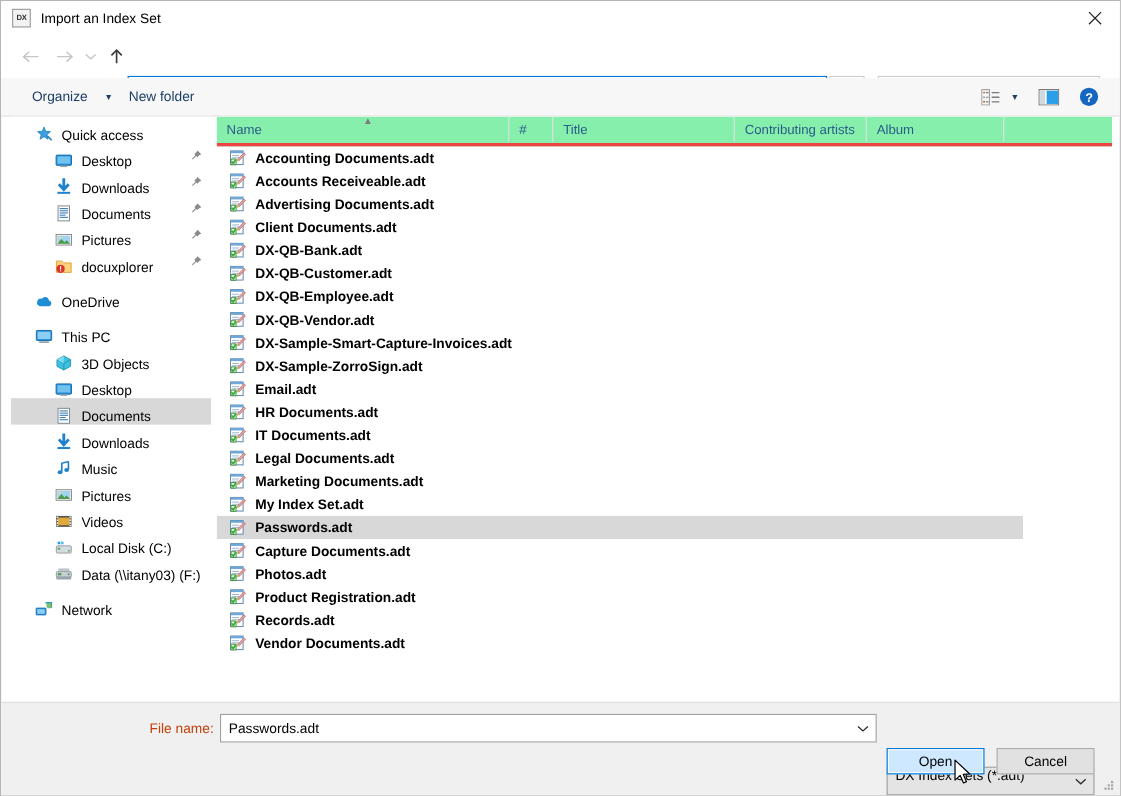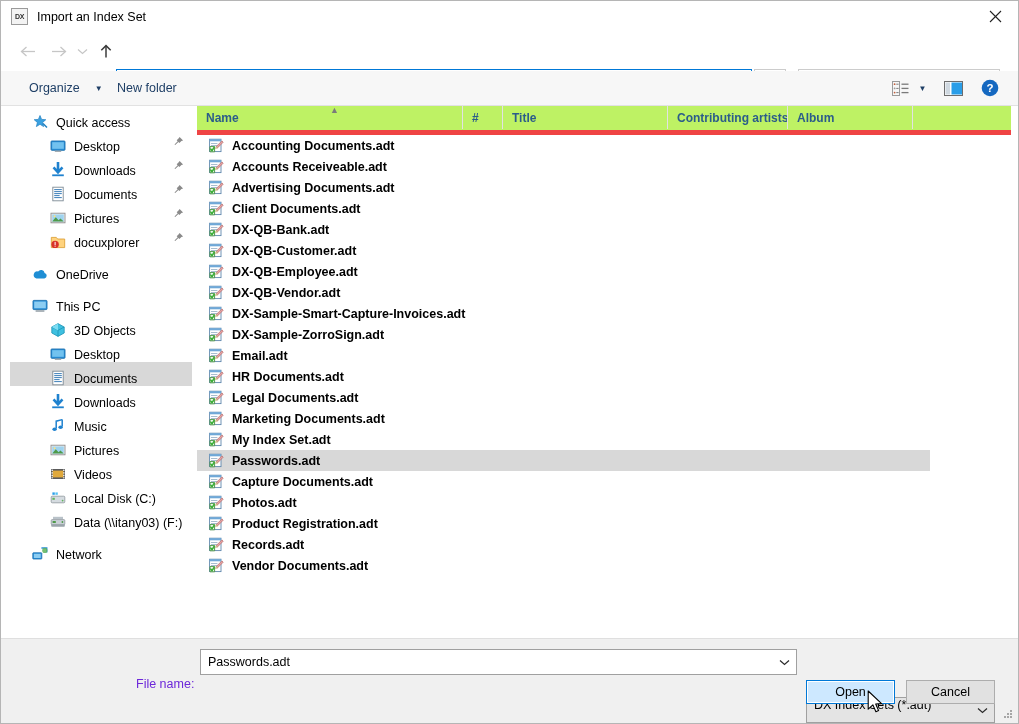--- a/index.html
+++ b/index.html
@@ -255,23 +255,22 @@
     position: absolute;
     left: 196px; top: 105px;
     width: 814px;
     height: 528px;
     background: #ffffff;
     overflow: hidden;
   }
   .colheader {
     position: relative;
     height: 24px;
-    border-bottom: 5px solid #ef4444;
-    background: #bef264;
-    font-weight: bold;
+    border-bottom: 3px solid #ef4444;
+    background: #86efac;
   }
   .col {
     position: absolute;
     top: 0; height: 23px;
     display: flex;
     align-items: center;
     font-size: 12px;
     color: #2b5c8a;
     border-left: 1px solid #e2e2e2;
     padding-left: 9px;
@@ -313,23 +312,23 @@
     position: absolute;
     left: 0; top: 637px;
     width: 100%;
     height: 86px;
     background: #f0f0f0;
     border-top: 1px solid #dfdfdf;
     box-sizing: border-box;
   }
   .fn-label {
     position: absolute;
-    left: 135px; top: 676px;
+    left: 135px; top: 654px;
     font-size: 12.5px;
-    color: #6d28d9;
+    color: #c2410c;
   }
   .fn-input {
     position: absolute;
     left: 199px; top: 648px;
     width: 597px; height: 26px;
     background: #ffffff;
     border: 1px solid #a0a0a0;
     box-sizing: border-box;
     display: flex;
     align-items: center;
@@ -924,20 +923,33 @@
           <span class="adt-ico"><svg width="16" height="16" viewBox="0 0 16 16">
               <rect x="1.6" y="1.2" width="11.4" height="12.4" fill="#ffffff" stroke="#5f87ad" stroke-width="0.9"></rect>
               <rect x="1.6" y="1.2" width="11.4" height="2.1" fill="#6fa8d8"></rect>
               <rect x="3" y="5" width="6.4" height="0.9" fill="#9fb6cb"></rect>
               <rect x="3" y="7" width="6.4" height="0.9" fill="#9fb6cb"></rect>
               <path d="M2 13.8 L2 8.6 L6.6 8.6 L6.6 13.8 Z" fill="#ffffff" stroke="#3f8c39" stroke-width="0.9"></path>
               <path d="M2.9 11.2 L4.1 12.6 L6.1 9.4" fill="none" stroke="#3caf38" stroke-width="1.7" stroke-linecap="round" stroke-linejoin="round"></path>
               <path d="M8.2 8.6 L13.9 2.9 L15.2 4.2 L9.5 9.9 Z" fill="#e8a2a2" stroke="#b56b6b" stroke-width="0.7"></path>
               <path d="M8.2 8.6 L9.5 9.9 L7.6 10.5 Z" fill="#f6e7b8" stroke="#b09a5c" stroke-width="0.6"></path>
             </svg></span>
+          <span class="row-label">IT Documents.adt</span>
+        </div>
+        <div class="row">
+          <span class="adt-ico"><svg width="16" height="16" viewBox="0 0 16 16">
+              <rect x="1.6" y="1.2" width="11.4" height="12.4" fill="#ffffff" stroke="#5f87ad" stroke-width="0.9"></rect>
+              <rect x="1.6" y="1.2" width="11.4" height="2.1" fill="#6fa8d8"></rect>
+              <rect x="3" y="5" width="6.4" height="0.9" fill="#9fb6cb"></rect>
+              <rect x="3" y="7" width="6.4" height="0.9" fill="#9fb6cb"></rect>
+              <path d="M2 13.8 L2 8.6 L6.6 8.6 L6.6 13.8 Z" fill="#ffffff" stroke="#3f8c39" stroke-width="0.9"></path>
+              <path d="M2.9 11.2 L4.1 12.6 L6.1 9.4" fill="none" stroke="#3caf38" stroke-width="1.7" stroke-linecap="round" stroke-linejoin="round"></path>
+              <path d="M8.2 8.6 L13.9 2.9 L15.2 4.2 L9.5 9.9 Z" fill="#e8a2a2" stroke="#b56b6b" stroke-width="0.7"></path>
+              <path d="M8.2 8.6 L9.5 9.9 L7.6 10.5 Z" fill="#f6e7b8" stroke="#b09a5c" stroke-width="0.6"></path>
+            </svg></span>
           <span class="row-label">Legal Documents.adt</span>
         </div>
         <div class="row">
           <span class="adt-ico"><svg width="16" height="16" viewBox="0 0 16 16">
               <rect x="1.6" y="1.2" width="11.4" height="12.4" fill="#ffffff" stroke="#5f87ad" stroke-width="0.9"></rect>
               <rect x="1.6" y="1.2" width="11.4" height="2.1" fill="#6fa8d8"></rect>
               <rect x="3" y="5" width="6.4" height="0.9" fill="#9fb6cb"></rect>
               <rect x="3" y="7" width="6.4" height="0.9" fill="#9fb6cb"></rect>
               <path d="M2 13.8 L2 8.6 L6.6 8.6 L6.6 13.8 Z" fill="#ffffff" stroke="#3f8c39" stroke-width="0.9"></path>
               <path d="M2.9 11.2 L4.1 12.6 L6.1 9.4" fill="none" stroke="#3caf38" stroke-width="1.7" stroke-linecap="round" stroke-linejoin="round"></path>

